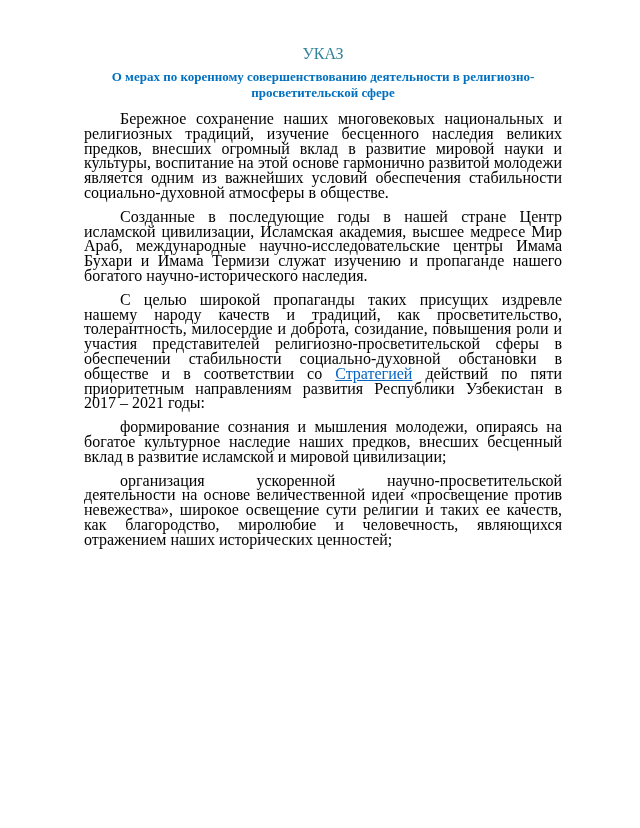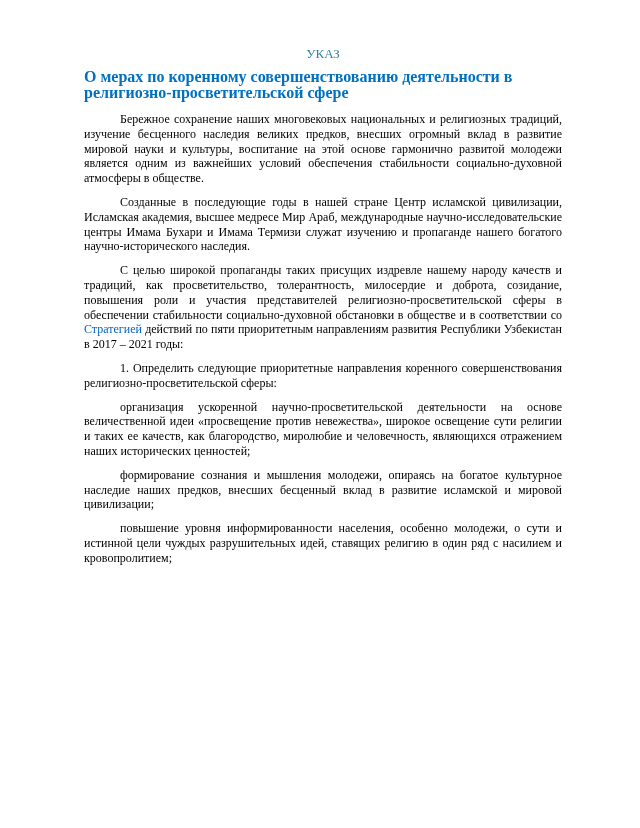--- a/index.html
+++ b/index.html
@@ -20,44 +20,46 @@
     overflow:hidden;
   }
   .page{
     width:640px;
     height:828px;
     padding:46px 78px 40px 84px;
   }
   .doc-title{
     text-align:center;
     color:var(--title-color);
-    font-size:13px;
+    font-size:16px;
     line-height:16px;
     font-weight:normal;
   }
   .doc-subtitle{
+    text-align:center;
     color:var(--subtitle-color);
     font-weight:bold;
-    font-size:16px;
+    font-size:13px;
     line-height:16px;
     margin-top:7px;
   }
   p.body-par{
     margin:9px 0 0 0;
     padding:0;
     text-align:justify;
     text-indent:36px;
-    font-size:12px;
+    font-size:16px;
     line-height:14.8px;
   }
   p.body-par.first{
     margin-top:11px;
   }
   a.doc-link{
     color:var(--link-color);
+    text-decoration:underline;
     cursor:pointer;
   }
 </style>
 </head>
 <body>
 
 <div class="page">
 
   <div class="doc-title">
     <div>УКАЗ</div>
@@ -65,22 +67,20 @@
 
   <div class="doc-subtitle">О мерах по коренному совершенствованию деятельности в религиозно-просветительской сфере</div>
 
   <p class="body-par first">Бережное сохранение наших многовековых национальных и религиозных традиций, изучение бесценного наследия великих предков, внесших огромный вклад в развитие мировой науки и культуры, воспитание на этой основе гармонично развитой молодежи является одним из важнейших условий обеспечения стабильности социально-духовной атмосферы в обществе.</p>
 
   <p class="body-par">Созданные в последующие годы в нашей стране Центр исламской цивилизации, Исламская академия, высшее медресе Мир Араб, международные научно-исследовательские центры Имама Бухари и Имама Термизи служат изучению и пропаганде нашего богатого научно-исторического наследия.</p>
 
 
   <p class="body-par"><span>С целью широкой пропаганды таких присущих издревле нашему народу качеств и традиций, как просветительство, толерантность, милосердие и доброта, созидание, повышения роли и участия представителей религиозно-просветительской сферы в обеспечении стабильности социально-духовной обстановки в обществе и в соответствии со </span><a class="doc-link">Стратегией</a><span> действий по пяти приоритетным направлениям развития Республики Узбекистан в 2017 – 2021 годы:</span></p>
 
-  <p class="body-par">1. Определить следующие приоритетные направления коренного совершенствования религиозно-просветительской сферы:</p>
+
+  <p class="body-par">формирование сознания и мышления молодежи, опираясь на богатое культурное наследие наших предков, внесших бесценный вклад в развитие исламской и мировой цивилизации;</p>
 
   <p class="body-par">организация ускоренной научно-просветительской деятельности на основе величественной идеи «просвещение против невежества», широкое освещение сути религии и таких ее качеств, как благородство, миролюбие и человечность, являющихся отражением наших исторических ценностей;</p>
 
-  <p class="body-par">формирование сознания и мышления молодежи, опираясь на богатое культурное наследие наших предков, внесших бесценный вклад в развитие исламской и мировой цивилизации;</p>
-
-  <p class="body-par">повышение уровня информированности населения, особенно молодежи, о сути и истинной цели чуждых разрушительных идей, ставящих религию в один ряд с насилием и кровопролитием;</p>
 
 
 </div>
 
 </body></html>

